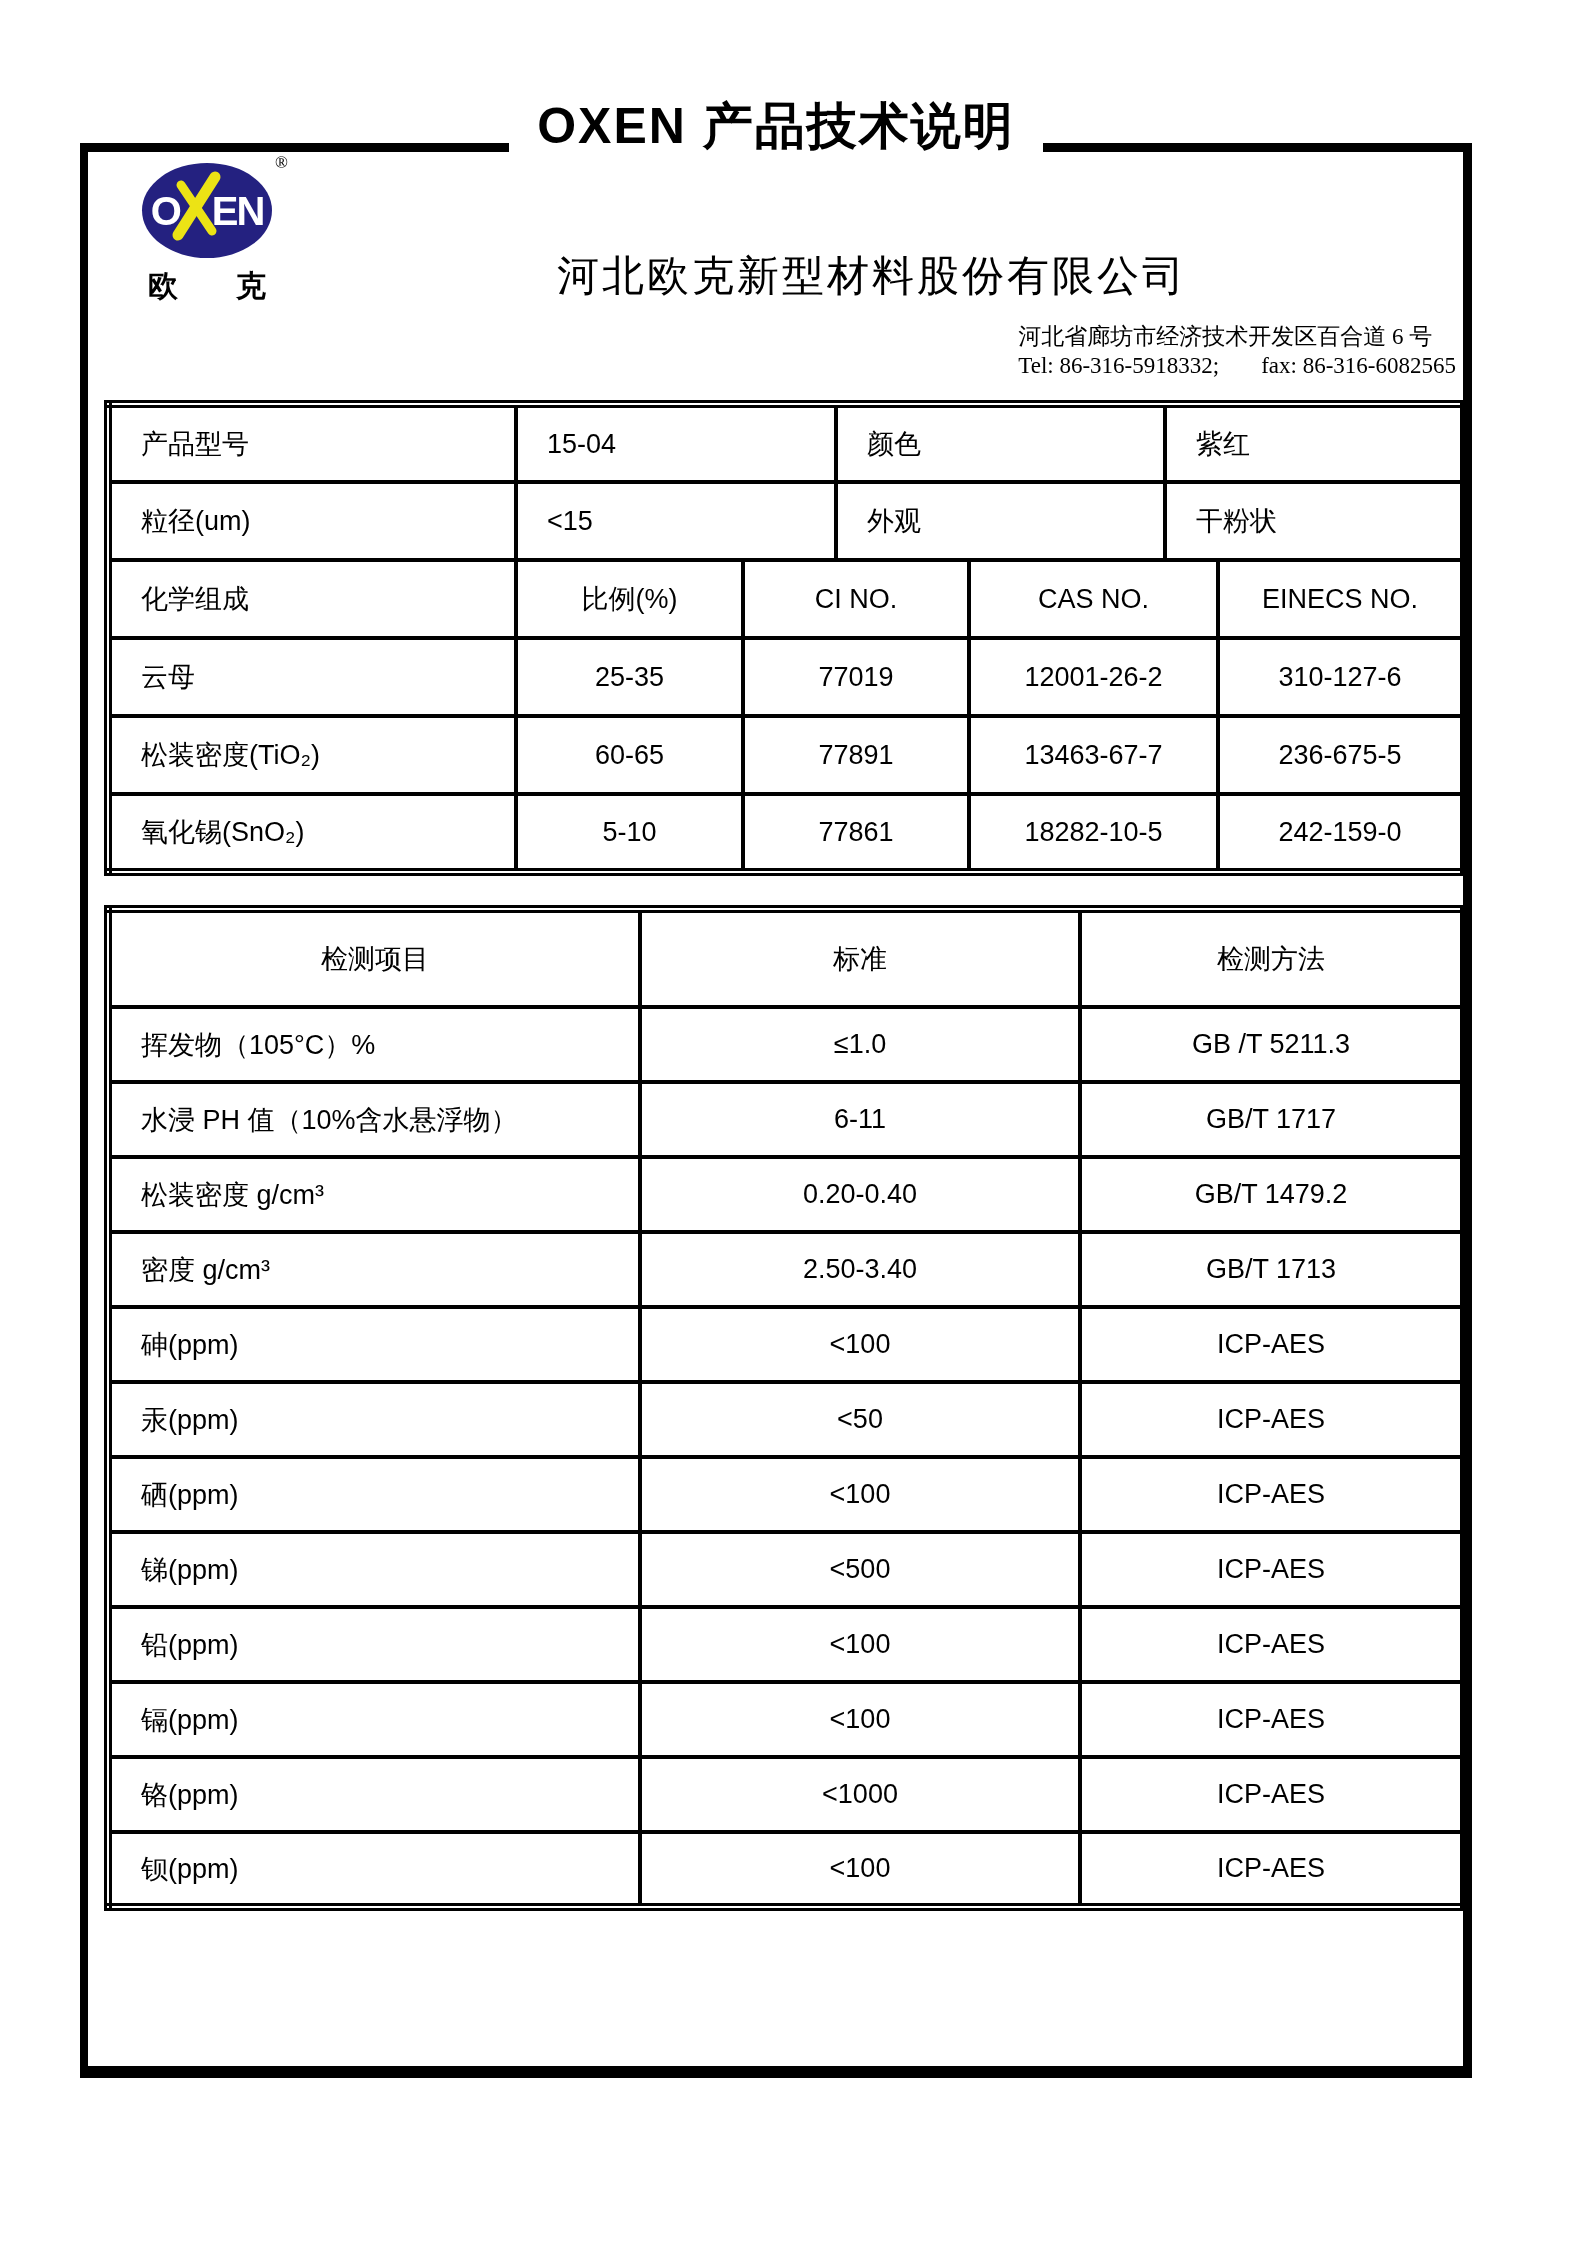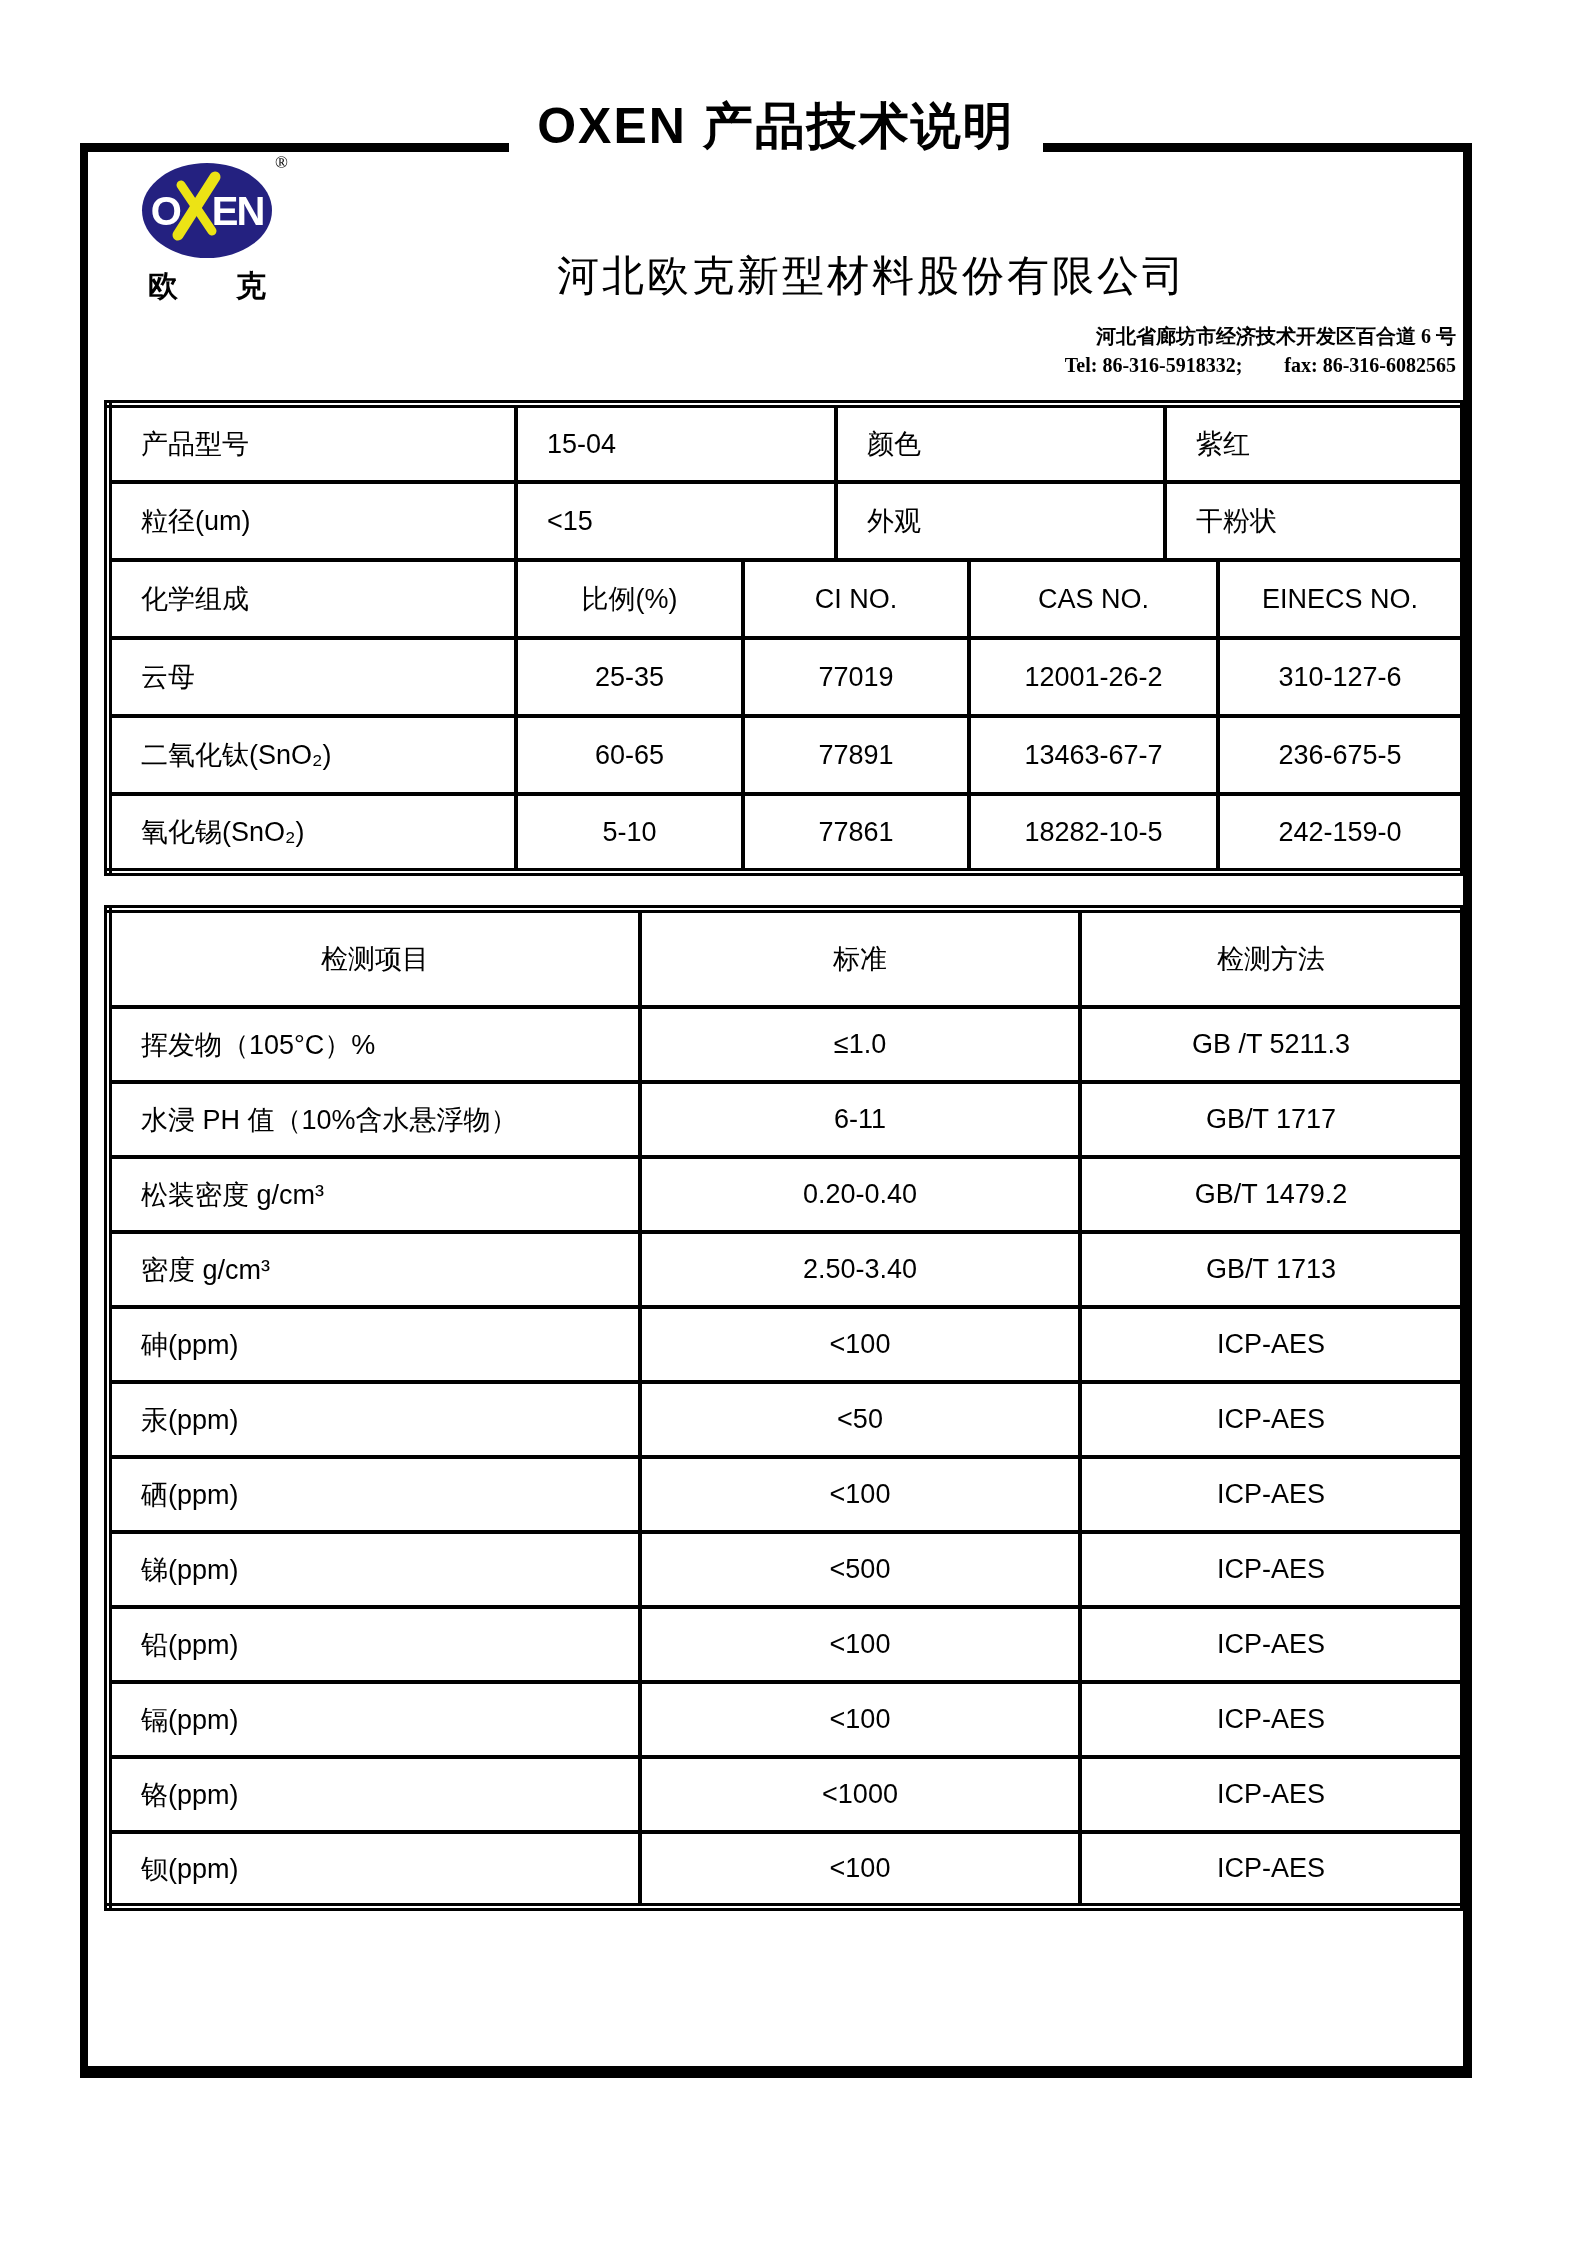--- a/index.html
+++ b/index.html
@@ -50,22 +50,22 @@
     padding:0 6px; font-size:30px; font-weight:bold;
   }
 
   
   .company-name {
     position:absolute; left:80px; top:248px; width:1584px;
     text-align:center; font-size:42px; letter-spacing:3px;
     font-family:"Liberation Serif", serif;
   }
   .address-block {
-    position:absolute; right:131px; top:322px; text-align:right;
-    font-family:"Liberation Serif", serif; font-size:20px; line-height:29px;font-weight:bold;
+    position:absolute; right:131px; top:322px; 
+    font-family:"Liberation Serif", serif; font-size:23px; line-height:29px;
   }
   .address-line2 { display:flex; justify-content:flex-end; gap:42px; }
 
   
   table { border-collapse:collapse; table-layout:fixed; }
   .doc-table { position:absolute; left:104px; width:1356px; border:8px double #000; }
   .doc-table td, .doc-table th {
     border:4px solid #000; font-size:27px; font-weight:normal;
     vertical-align:middle; overflow:hidden; white-space:nowrap;
   }
@@ -147,21 +147,21 @@
       <td class="cell-center">EINECS NO.</td>
     </tr>
     <tr>
       <td class="cell-left">云母</td>
       <td class="cell-center">25-35</td>
       <td class="cell-center" colspan="2">77019</td>
       <td class="cell-center" colspan="2">12001-26-2</td>
       <td class="cell-center">310-127-6</td>
     </tr>
     <tr>
-      <td class="cell-left">二氧化钛(SnO₂)</td>
+      <td class="cell-left">松装密度(TiO₂)</td>
       <td class="cell-center">60-65</td>
       <td class="cell-center" colspan="2">77891</td>
       <td class="cell-center" colspan="2">13463-67-7</td>
       <td class="cell-center">236-675-5</td>
     </tr>
     <tr>
       <td class="cell-left">氧化锡(SnO₂)</td>
       <td class="cell-center">5-10</td>
       <td class="cell-center" colspan="2">77861</td>
       <td class="cell-center" colspan="2">18282-10-5</td>

